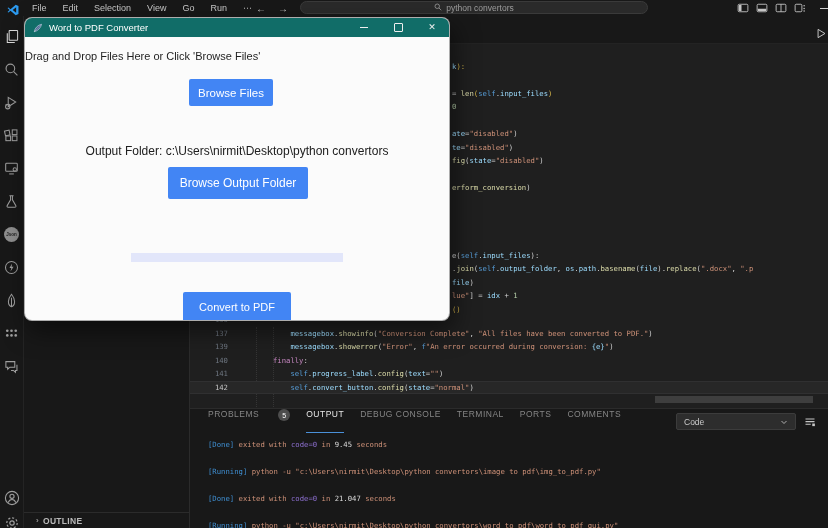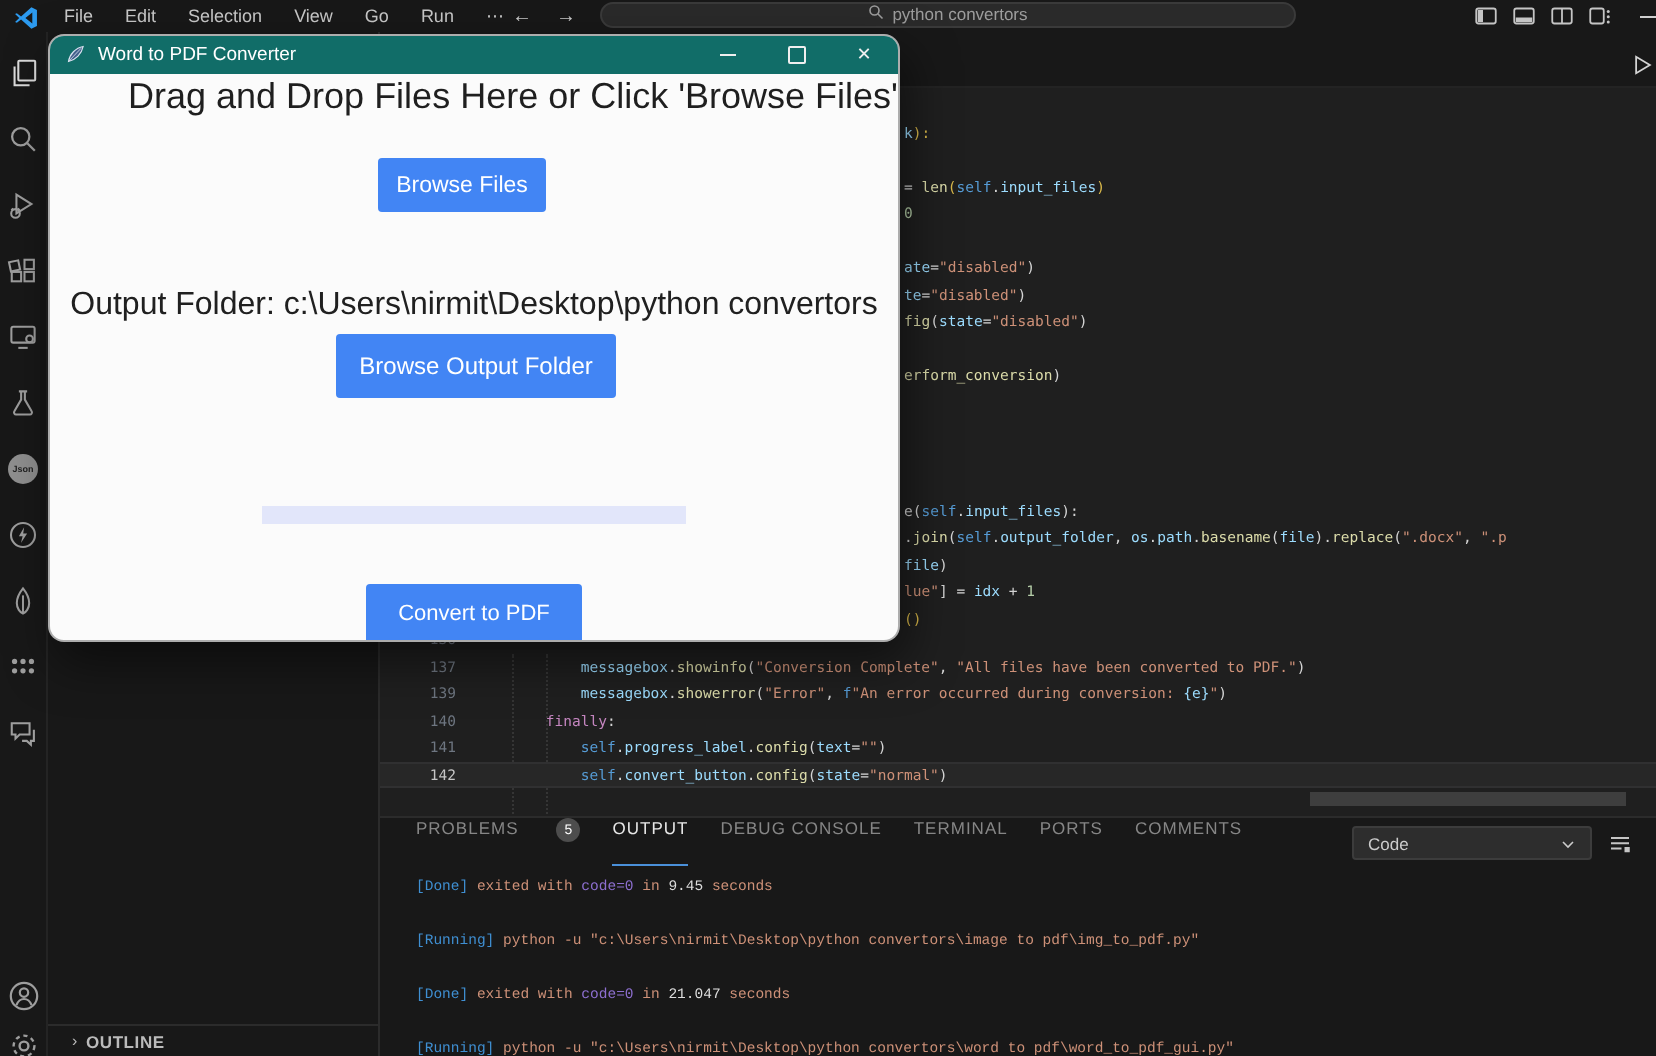--- a/index.html
+++ b/index.html
@@ -8,21 +8,21 @@
 
   
   .titlebar{position:absolute;left:0;top:0;width:828px;height:16px;background:#181818;z-index:5;}
   .vslogo{position:absolute;left:7px;top:2px;}
   .menus{position:absolute;left:24px;top:0;height:16px;display:flex;align-items:center;}
   .menu-item{color:#c8c8c8;font-size:9px;padding:0 8px;}
   .nav-arrows{position:absolute;left:256px;top:0;height:16px;display:flex;align-items:center;gap:12px;
               color:#cccccc;font-size:10px;}
   .command-center{position:absolute;left:300px;top:1px;width:348px;height:13px;background:#2a2a2a;
                   border:1px solid #3a3a3a;border-radius:7px;box-sizing:border-box;display:flex;
-                  align-items:flex-start;justify-content:center;gap:4px;color:#9d9d9d;font-size:8.5px;}
+                  align-items:center;justify-content:center;gap:4px;color:#9d9d9d;font-size:8.5px;}
   .layout-icons{position:absolute;right:22px;top:2px;display:flex;gap:7px;align-items:center;}
   .win-min{position:absolute;left:820px;top:8px;width:8px;height:1px;background:#cfcfcf;}
 
   
   .activitybar{position:absolute;left:0;top:16px;width:24px;height:512px;background:#181818;
                border-right:1px solid #242424;box-sizing:border-box;}
   .ab-icons{display:flex;flex-direction:column;align-items:center;padding-top:13px;gap:18px;}
   .ab-icons svg, .ab-bottom svg{display:block;}
   .json-badge{width:15px;height:15px;border-radius:50%;background:#8f8f8f;color:#222;font-size:4.5px;
               font-weight:700;display:flex;align-items:center;justify-content:center;}
@@ -67,40 +67,40 @@
   .panel-tabs{position:absolute;left:18px;top:0;height:24px;display:flex;align-items:center;gap:16px;}
   .ptab{color:#868686;font-size:8.5px;letter-spacing:.5px;height:24px;display:flex;gap:19px;}
   .ptab.active{color:#e7e7e7;box-shadow:inset 0 -1px 0 #4a90d9;}
   .pbadge{background:#4d4d4d;color:#fff;font-size:7px;letter-spacing:0;width:12px;height:12px;
           border-radius:50%;display:flex;align-items:center;justify-content:center;}
   .panel-right{position:absolute;right:12px;top:4px;display:flex;align-items:center;gap:8px;}
   .channel-select{width:120px;height:17px;background:#2d2d2d;border:1px solid #3c3c3c;border-radius:2px;
                   color:#cccccc;font-size:8.5px;display:flex;align-items:center;justify-content:space-between;
                   padding:0 7px;box-sizing:border-box;}
   .output{position:absolute;left:18px;top:29px;color:#ce9178;}
-  .out-row{white-space:pre;height:13.5px;font-family:Liberation Mono, monospace;}
+  .out-row{white-space:pre;height:13.5px;}
 
   
   .dialog{position:absolute;left:24px;top:17px;width:426px;height:304px;background:#fbfbfb;
           border:1px solid rgba(110,110,110,.55);border-radius:8px;box-sizing:border-box;overflow:hidden;
           box-shadow:4px 10px 24px rgba(0,0,0,.5);z-index:10;}
   .dlg-titlebar{position:absolute;left:0;top:0;width:100%;height:19px;background:#116d68;display:flex;
                 align-items:center;padding-left:8px;gap:6px;box-sizing:border-box;}
   .dlg-title{color:#ffffff;font-size:9.5px;}
   .dlg-controls{position:absolute;right:0;top:0;height:19px;display:flex;}
   .ctl{width:34px;height:19px;display:flex;align-items:center;justify-content:center;color:#efefef;}
   .ctl-min-glyph{width:8px;height:1px;background:#efefef;}
   .ctl-max-glyph{width:7px;height:7px;border:1px solid #efefef;border-radius:1px;}
   .ctl-close-glyph{font-size:9px;line-height:9px;}
   .ctl-close-glyph::before{content:"\2715";}
-  .drop-text{position:absolute;left:0;top:20px;width:100%;text-align:right;font-size:18px;color:#1f1f1f;}
+  .drop-text{position:absolute;left:0;top:32px;width:100%;text-align:left;font-size:11px;color:#1f1f1f;}
   .btn{position:absolute;background:#4285f4;color:#fff;border:none;border-radius:2px;cursor:pointer;
        font-family:"Liberation Sans",sans-serif;display:flex;align-items:center;justify-content:center;}
   .btn-files{left:164px;top:61px;width:84px;height:27px;font-size:11.5px;}
-  .outfolder-text{position:absolute;left:0;top:126px;width:100%;text-align:center;font-size:16px;color:#202020;}
+  .outfolder-text{position:absolute;left:0;top:126px;width:100%;text-align:center;font-size:12px;color:#202020;}
   .btn-outfolder{left:143px;top:149px;width:140px;height:32px;font-size:12px;}
   .progress{position:absolute;left:106px;top:235px;width:212px;height:9px;background:#e2e6fa;}
   .btn-convert{left:158px;top:274px;width:108px;height:30px;font-size:11px;}
 
   svg{overflow:visible;}
 </style>
 </head>
 <body>
 
 <div class="screen">

